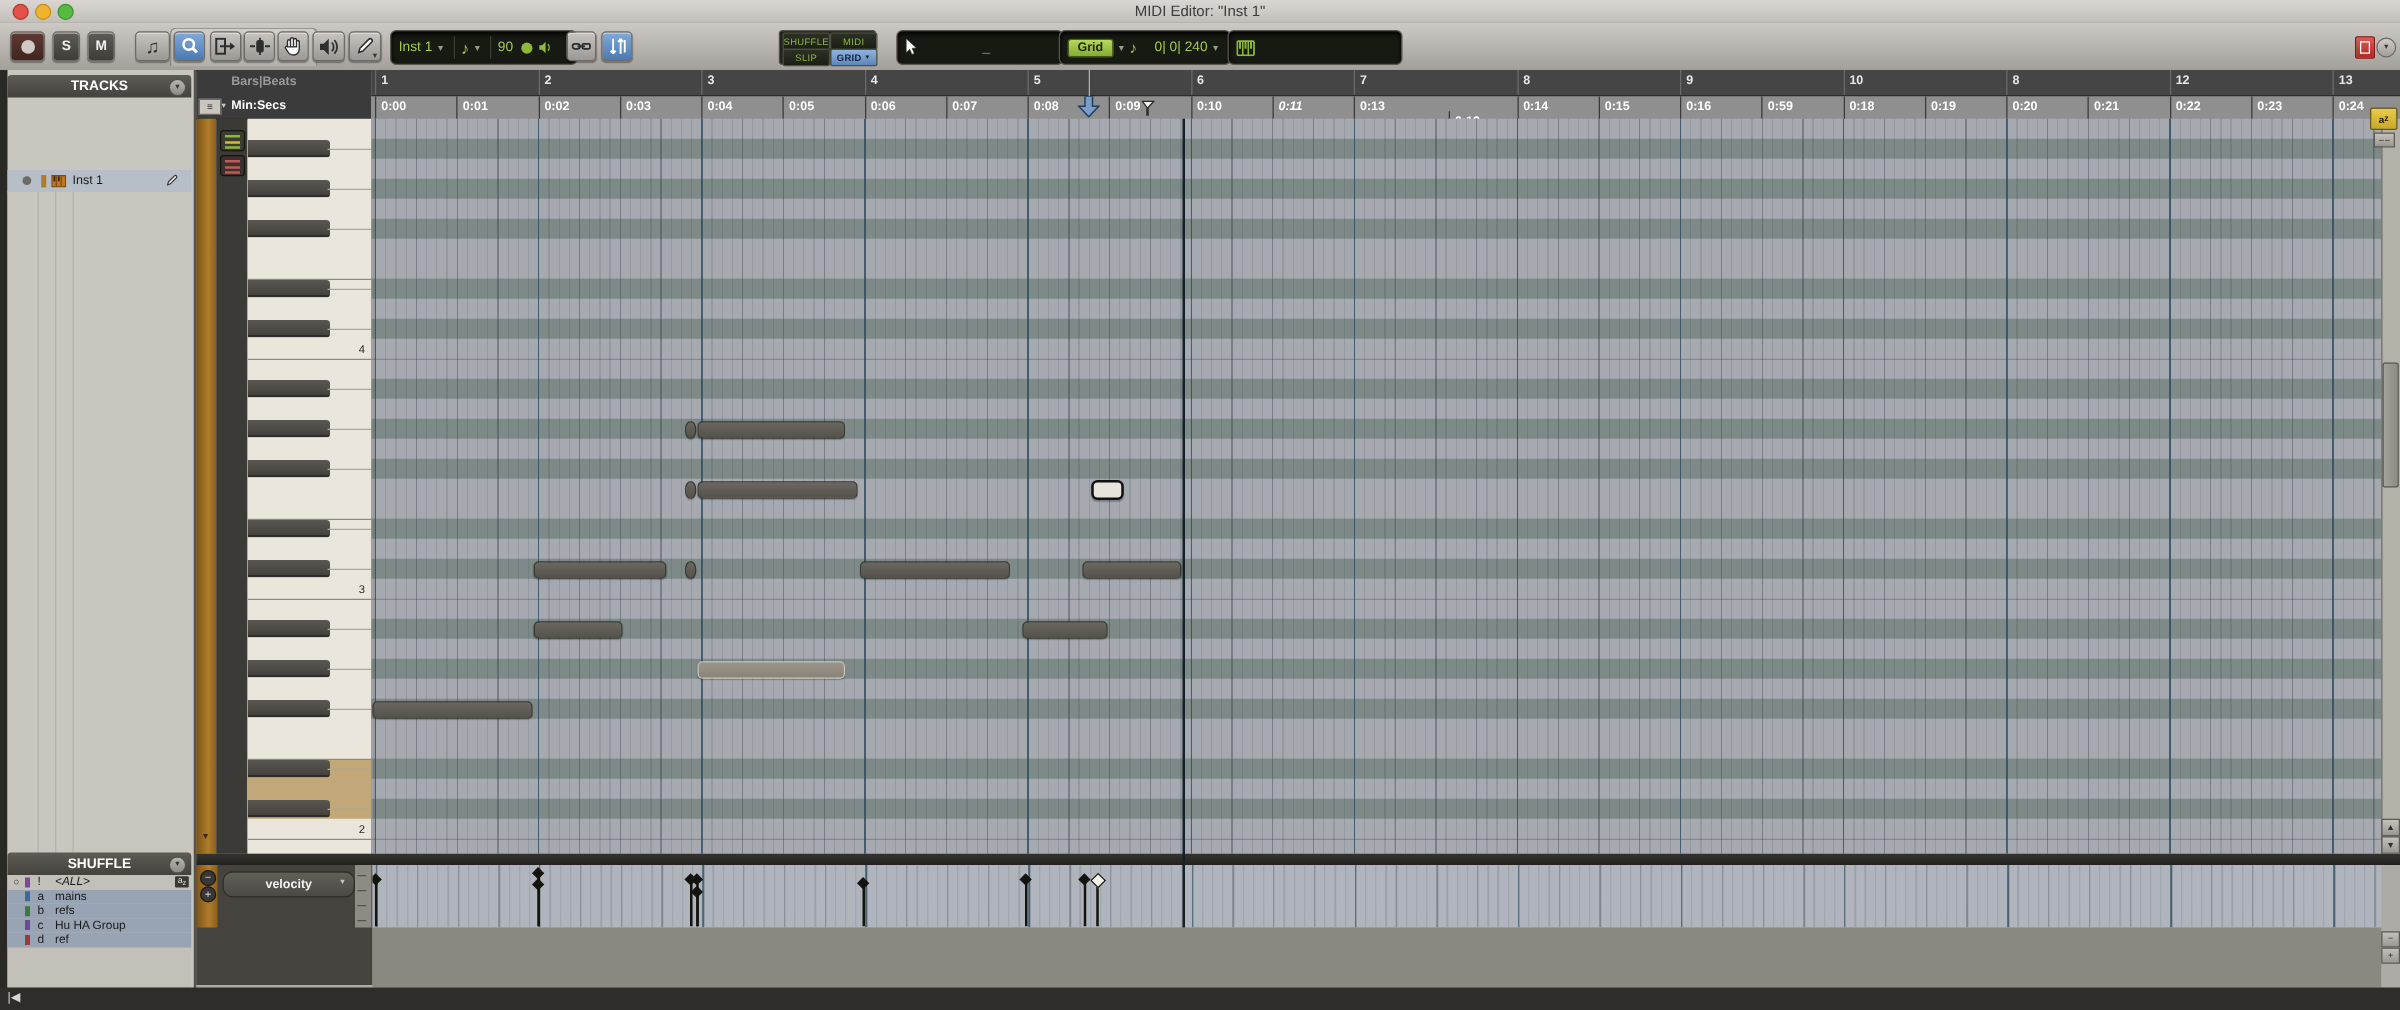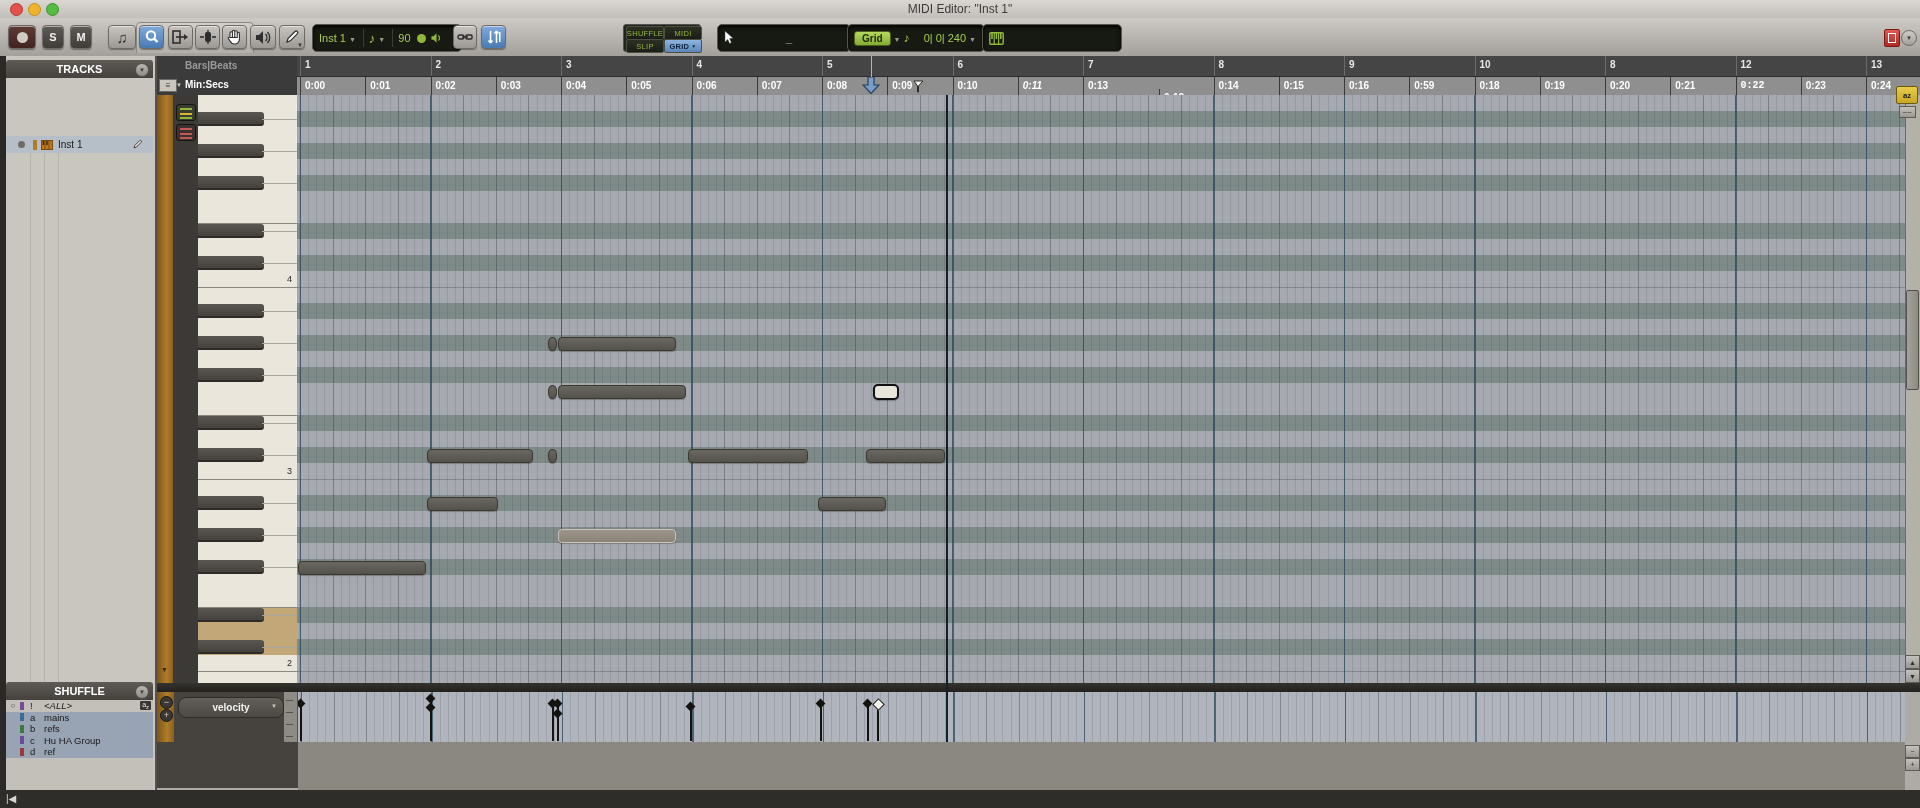--- a/index.html
+++ b/index.html
@@ -342,21 +342,21 @@
       <div class="sec-cell" style="left: 786px; width: 65.25px;">0:13</div>
       <div class="sec-cell" style="left: 862px; width: 65.25px; margin-top: 12px;">0:13</div>
       <div class="sec-cell" style="left: 916.5px; width: 65.25px;">0:14</div>
       <div class="sec-cell" style="left: 981.75px; width: 65.25px;">0:15</div>
       <div class="sec-cell" style="left: 1047px; width: 65.25px;">0:16</div>
       <div class="sec-cell" style="left: 1112.25px; width: 65.25px;">0:59</div>
       <div class="sec-cell" style="left: 1177.5px; width: 65.25px;">0:18</div>
       <div class="sec-cell" style="left: 1242.75px; width: 65.25px;">0:19</div>
       <div class="sec-cell" style="left: 1308px; width: 65.25px;">0:20</div>
       <div class="sec-cell" style="left: 1373.25px; width: 65.25px;">0:21</div>
-      <div class="sec-cell" style="left: 1438.5px; width: 65.25px; font-family: Liberation Mono, monospace;">0:22</div>
+      <div class="sec-cell" style="left: 1438.5px; width: 65.25px;">0:22</div>
       <div class="sec-cell" style="left: 1503.75px; width: 65.25px;">0:23</div>
       <div class="sec-cell" style="left: 1569px; width: 65.25px;">0:24</div>
     </div>
 
   <div id="keys-strip" class="abs">
     <span class="abs" style="left:4px;top:571px;font-size:7px;color:#3a2a10;">▼</span>
   </div>
   <div id="keys-gutter" class="abs">
     <div class="abs" style="left:3px;top:9px;width:18px;height:15px;background:#3a3e30;border:1px solid #14160f;border-radius:3px;">
       <div style="margin:3px 3px;height:2px;background:#8fb83a;"></div>

